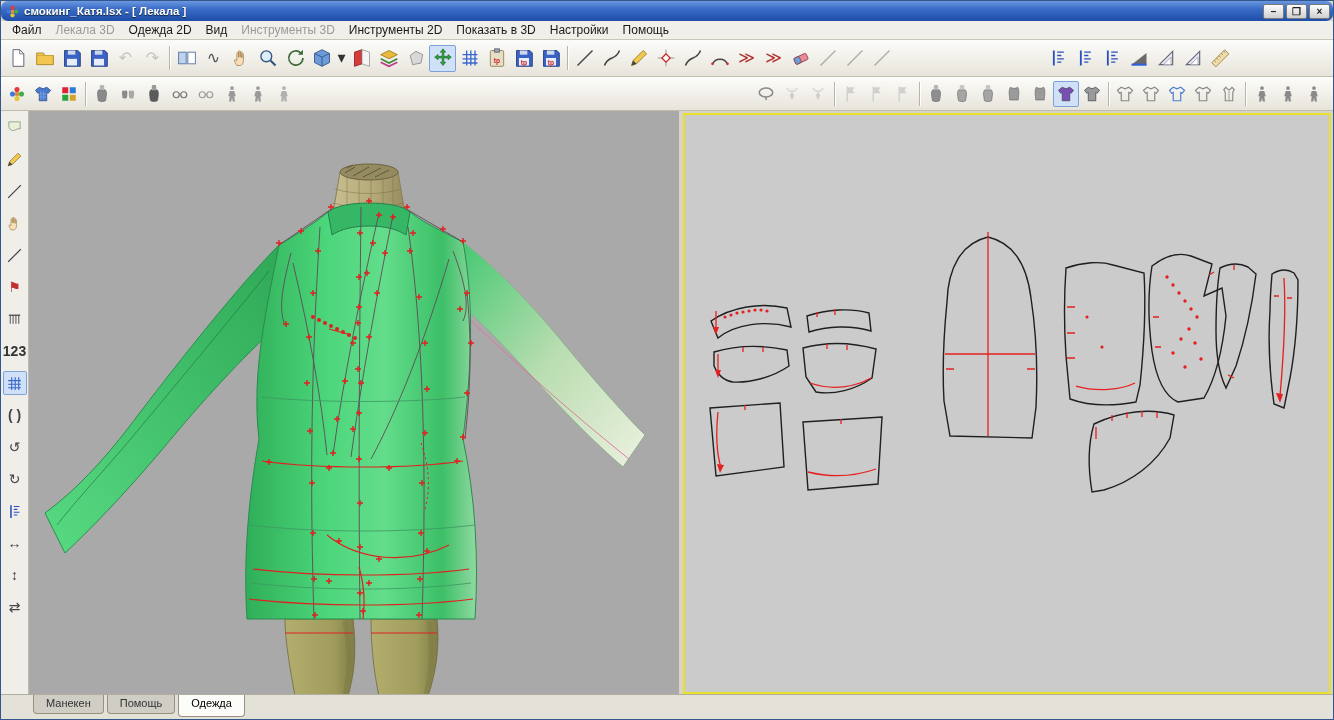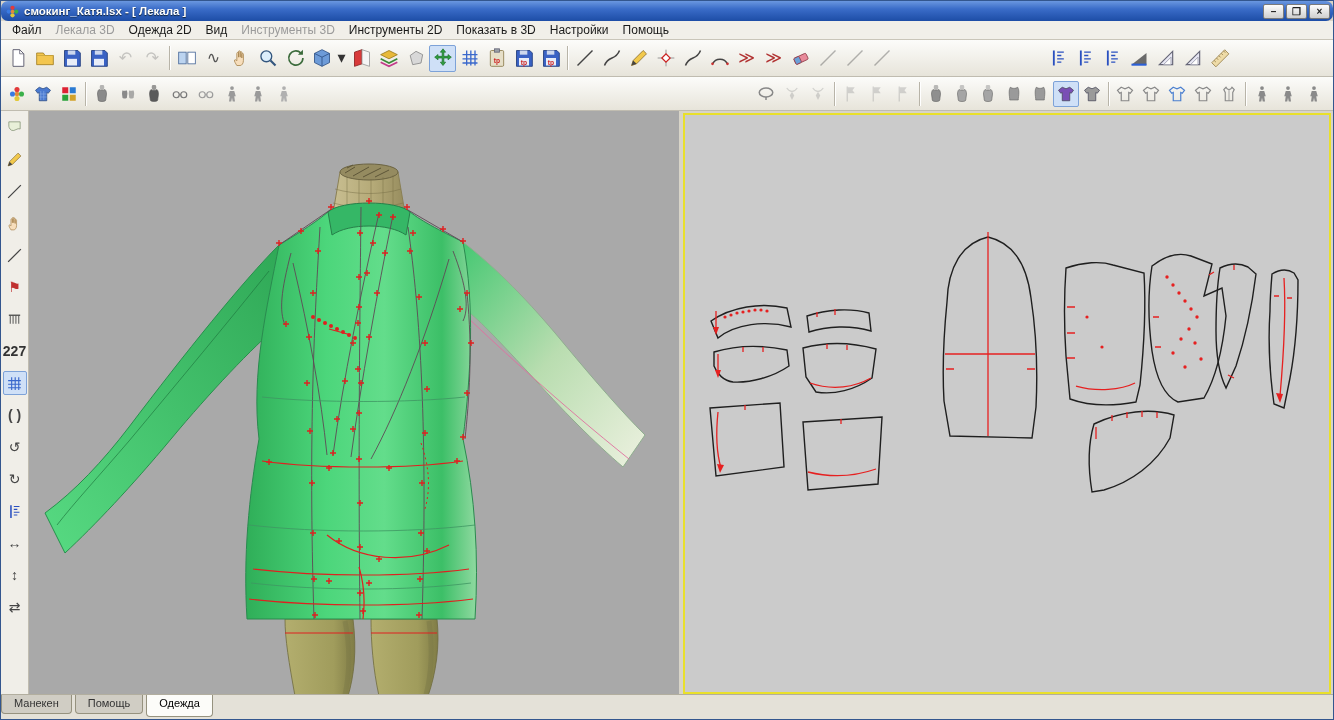--- a/index.html
+++ b/index.html
@@ -54,21 +54,21 @@
   .pp .red path{stroke:#e62020;stroke-width:1.3;fill:none;}
   .pp .red .fill{fill:#e62020;stroke:none;}
   .pp .red circle{fill:#e62020;stroke:none;}
   .seam{stroke:#5d4a55;stroke-width:1;fill:none;opacity:.9;}
   .gline{stroke:#3f9663;stroke-width:1;fill:none;opacity:.8;}
   .rline{stroke:#e02020;stroke-width:1.2;fill:none;}
   .cp{stroke:#e02020;stroke-width:1.4;fill:none;}
   
   .bottombar{position:absolute;left:0;bottom:0;right:0;height:25px;background:#e4e1d8;
     border-top:1px solid #b2ae9f;display:flex;align-items:flex-start;}
-  .tabs{display:flex;}
+  .tabs{display:flex;padding-left:32px;}
   .tab{height:19px;padding:2px 12px;background:#d0cdc4;border:1px solid #96927f;border-top:none;
     border-radius:0 0 4px 4px;margin-right:3px;font-size:11px;color:#333;}
   .tab.active{background:#fcfcf9;height:22px;color:#000;}
 </style>
 </head>
 <body>
 
 <svg width="0" height="0" style="position:absolute">
 <defs>
 <symbol id="sym-page" viewBox="0 0 24 24">
@@ -658,21 +658,21 @@
     </div>
     <div class="tb-btn">
       <span class="ic-glyph" style="color: rgb(192, 48, 48);">⚑</span>
     </div>
     <div class="tb-btn">
       <svg viewBox="0 0 24 24" class="ic">
         <use href="#sym-comb"></use>
       </svg>
     </div>
     <div class="tb-btn">
-      <span class="ic-glyph ic-text" style="color: rgb(51, 51, 51);">227</span>
+      <span class="ic-glyph ic-text" style="color: rgb(51, 51, 51);">123</span>
     </div>
     <div class="tb-btn active">
       <svg viewBox="0 0 24 24" class="ic">
         <use href="#sym-grid"></use>
       </svg>
     </div>
     <div class="tb-btn">
       <span class="ic-glyph ic-text" style="color: rgb(68, 68, 68);">( )</span>
     </div>
     <div class="tb-btn">

